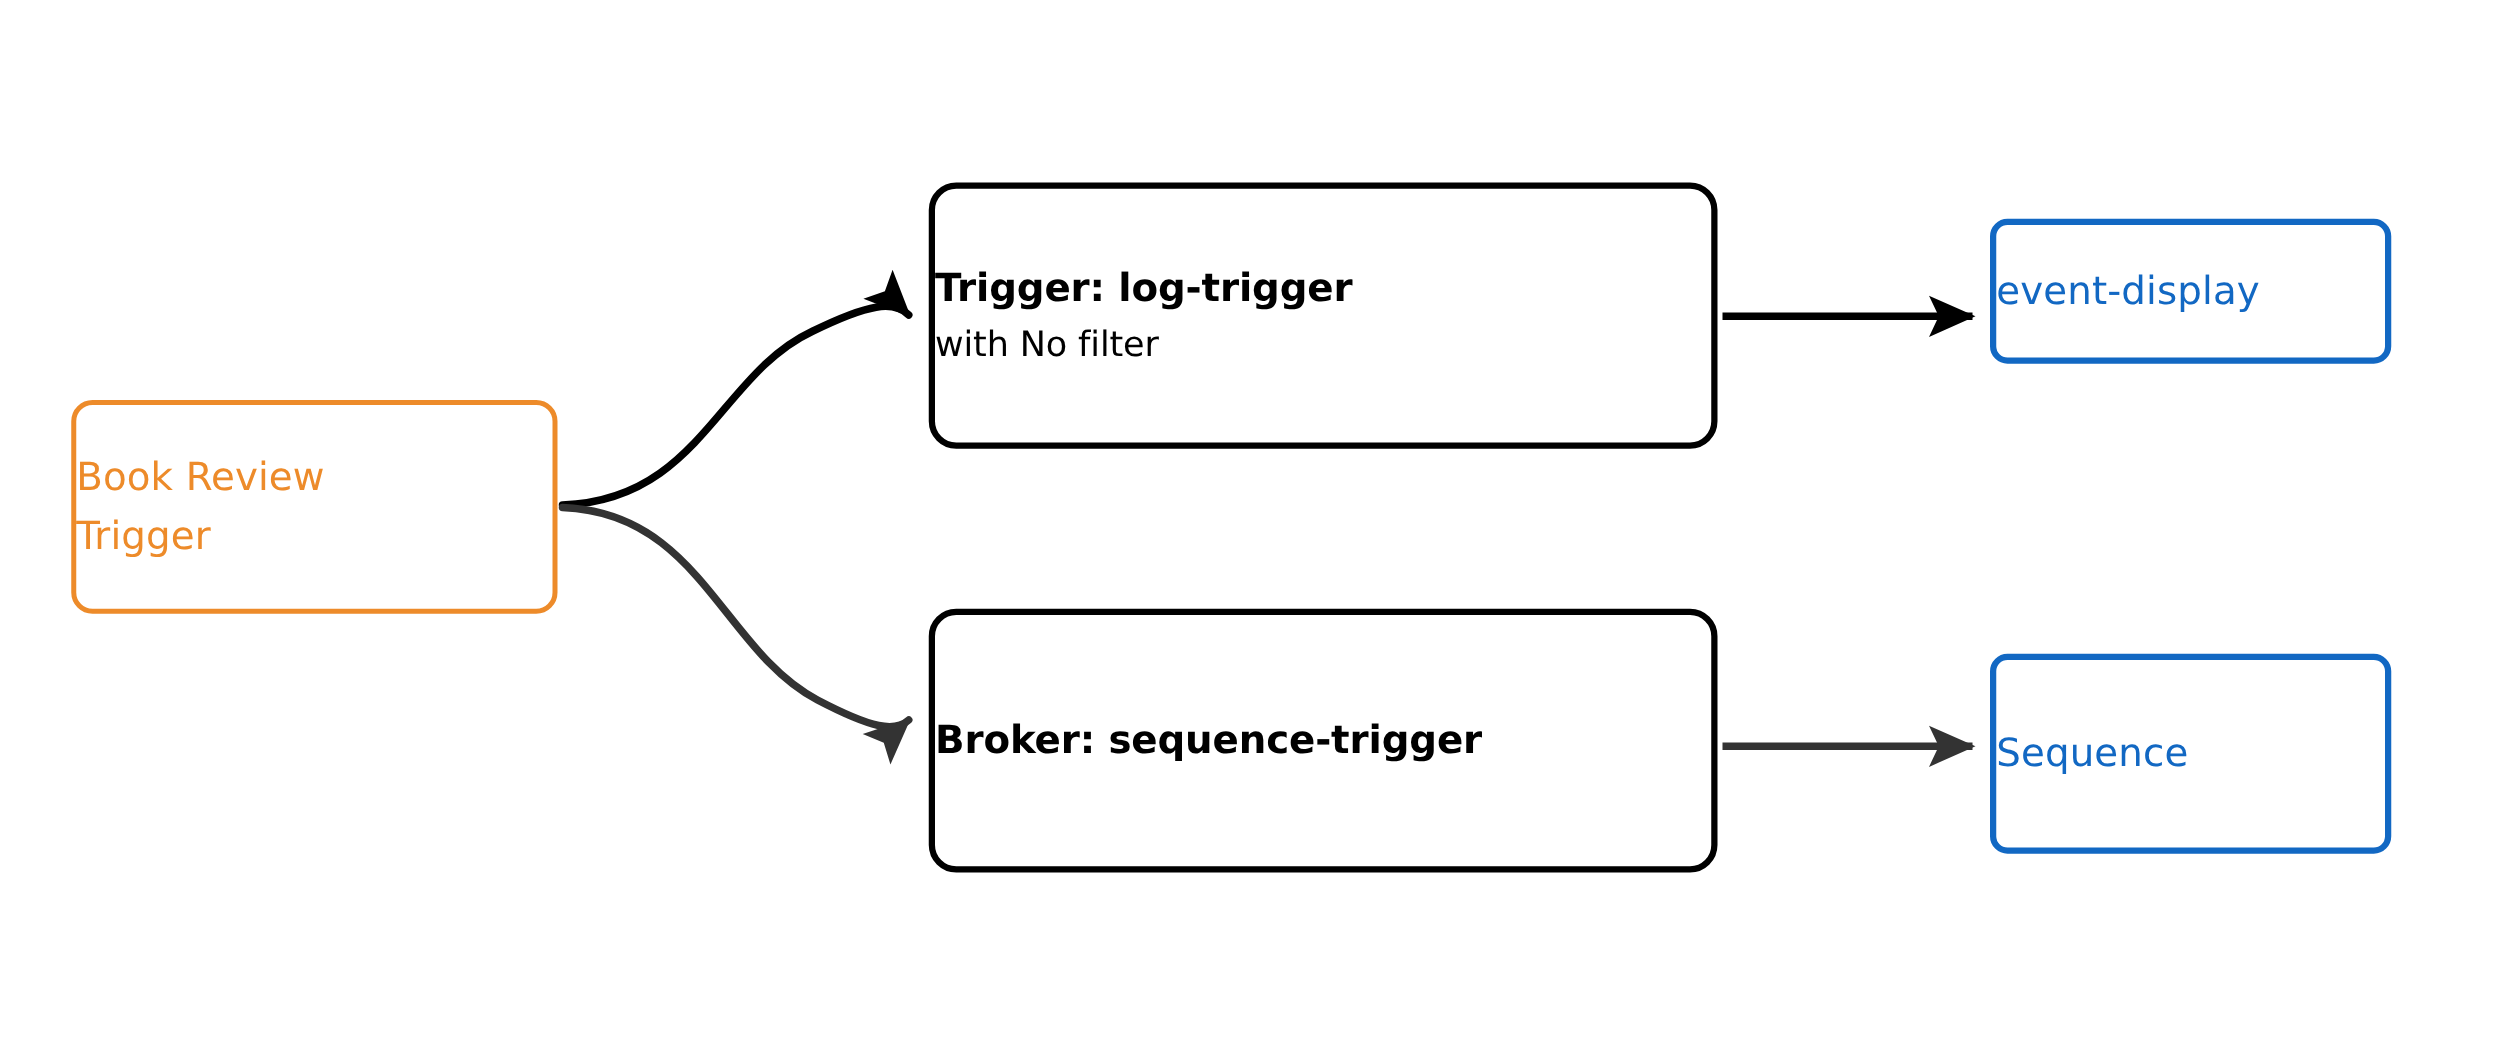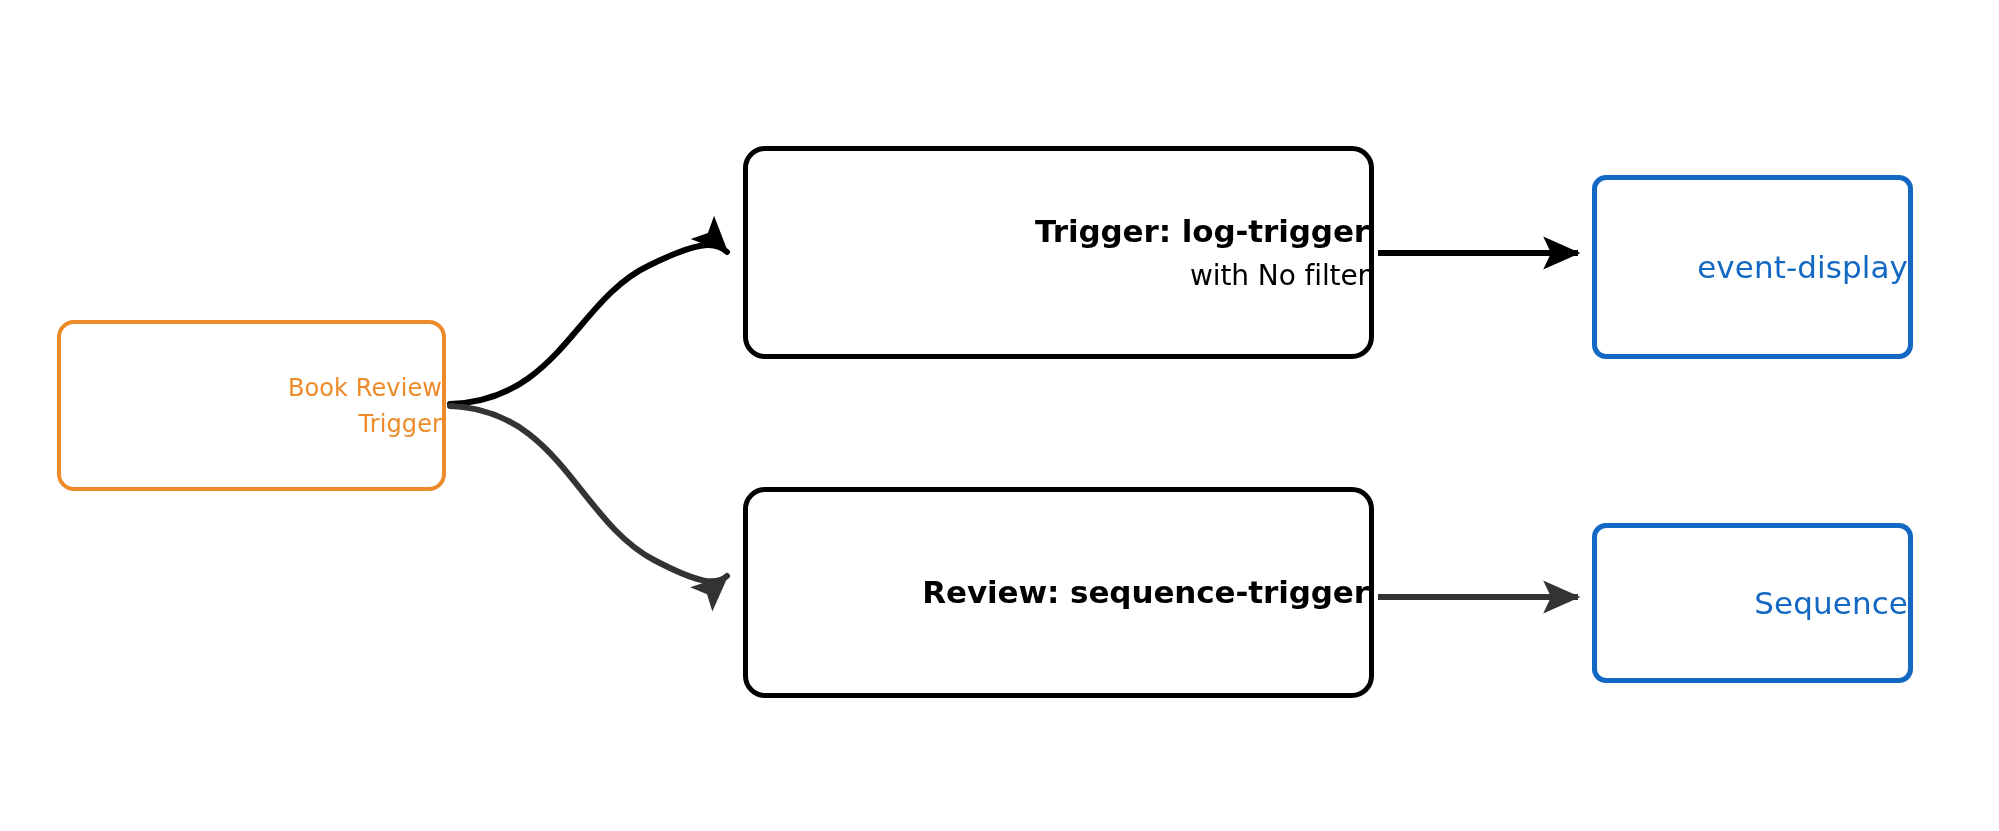--- a/index.html
+++ b/index.html
@@ -27,38 +27,38 @@
     width: 1999px;
     height: 831px;
     pointer-events: none;
   }
 
   .node {
     position: absolute;
     box-sizing: border-box;
     display: flex;
     flex-direction: column;
-    align-items: flex-end;
+    align-items: flex-start;
     justify-content: center;
     background: #ffffff;
     text-align: center;
   }
 
   
   .node-broker {
     left: 57px;
     top: 320px;
     width: 389px;
     height: 171px;
     border: 4px solid #ED8B2A;
     border-radius: 17px;
   }
   .node-broker .node-line {
     color: #ED8B2A;
-    font-size: 24px;
+    font-size: 31px;
     font-weight: 400;
     line-height: 1.50;
     letter-spacing: 0.1px;
   }
 
   
   .node-trigger {
     left: 743px;
     width: 631px;
     border: 5px solid #000000;
@@ -89,22 +89,21 @@
 
   
   .node-dest {
     left: 1592px;
     width: 321px;
     border: 5px solid #1268C3;
     border-radius: 14px;
   }
   .node-dest-top {
     top: 175px;
-    height: 184px;
-    padding-left: 20px;
+    height: 116px;
   }
   .node-dest-bottom {
     top: 523px;
     height: 160px;
   }
   .node-dest .node-line {
     color: #1268C3;
     font-size: 31px;
     font-weight: 400;
     line-height: 1.45;
@@ -139,21 +138,21 @@
     <div class="node-line">Book Review</div>
     <div class="node-line">Trigger</div>
   </div>
 
   <div class="node node-trigger node-trigger-top">
     <div class="node-title">Trigger: log-trigger</div>
     <div class="node-sub">with No filter</div>
   </div>
 
   <div class="node node-trigger node-trigger-bottom">
-    <div class="node-title">Review: sequence-trigger</div>
+    <div class="node-title">Broker: sequence-trigger</div>
   </div>
 
   <div class="node node-dest node-dest-top">
     <div class="node-line">event-display</div>
   </div>
 
   <div class="node node-dest node-dest-bottom">
     <div class="node-line">Sequence</div>
   </div>
 

